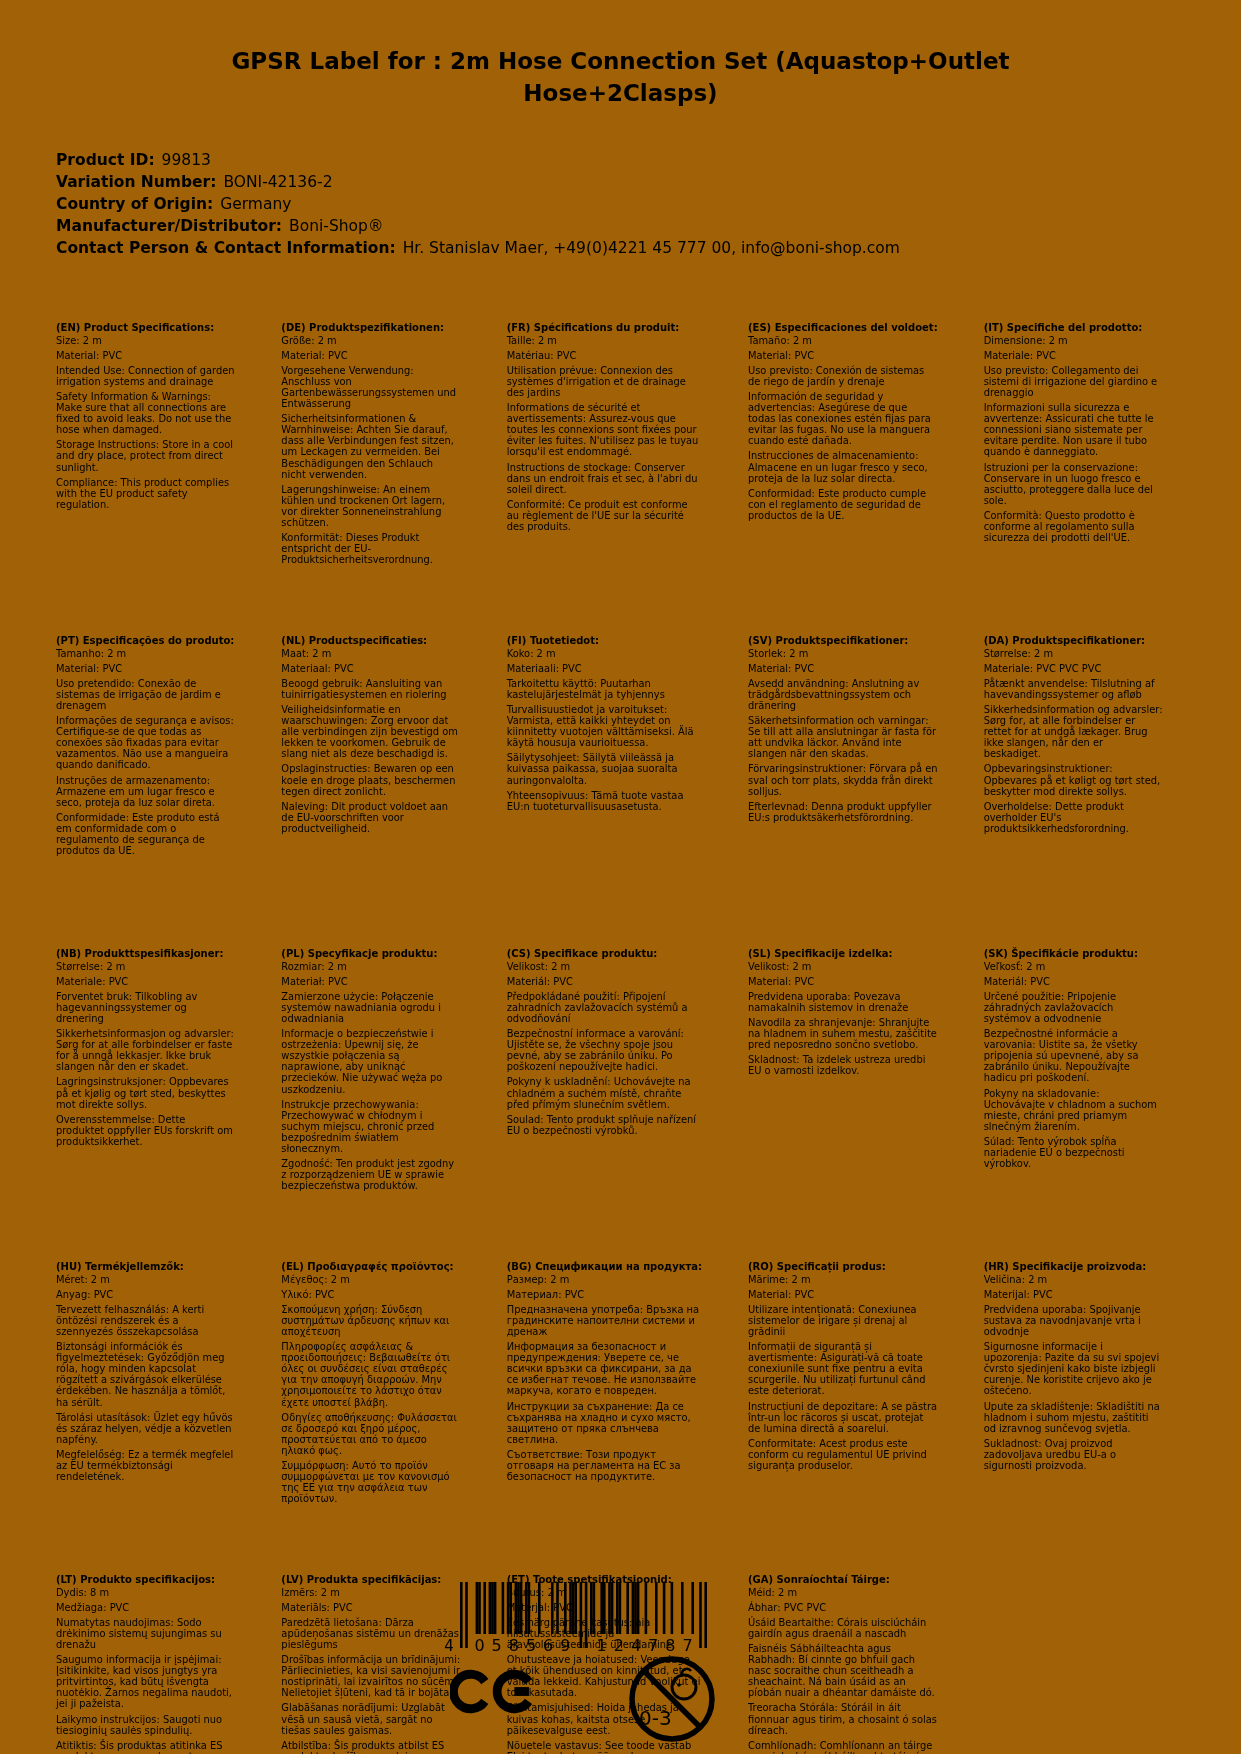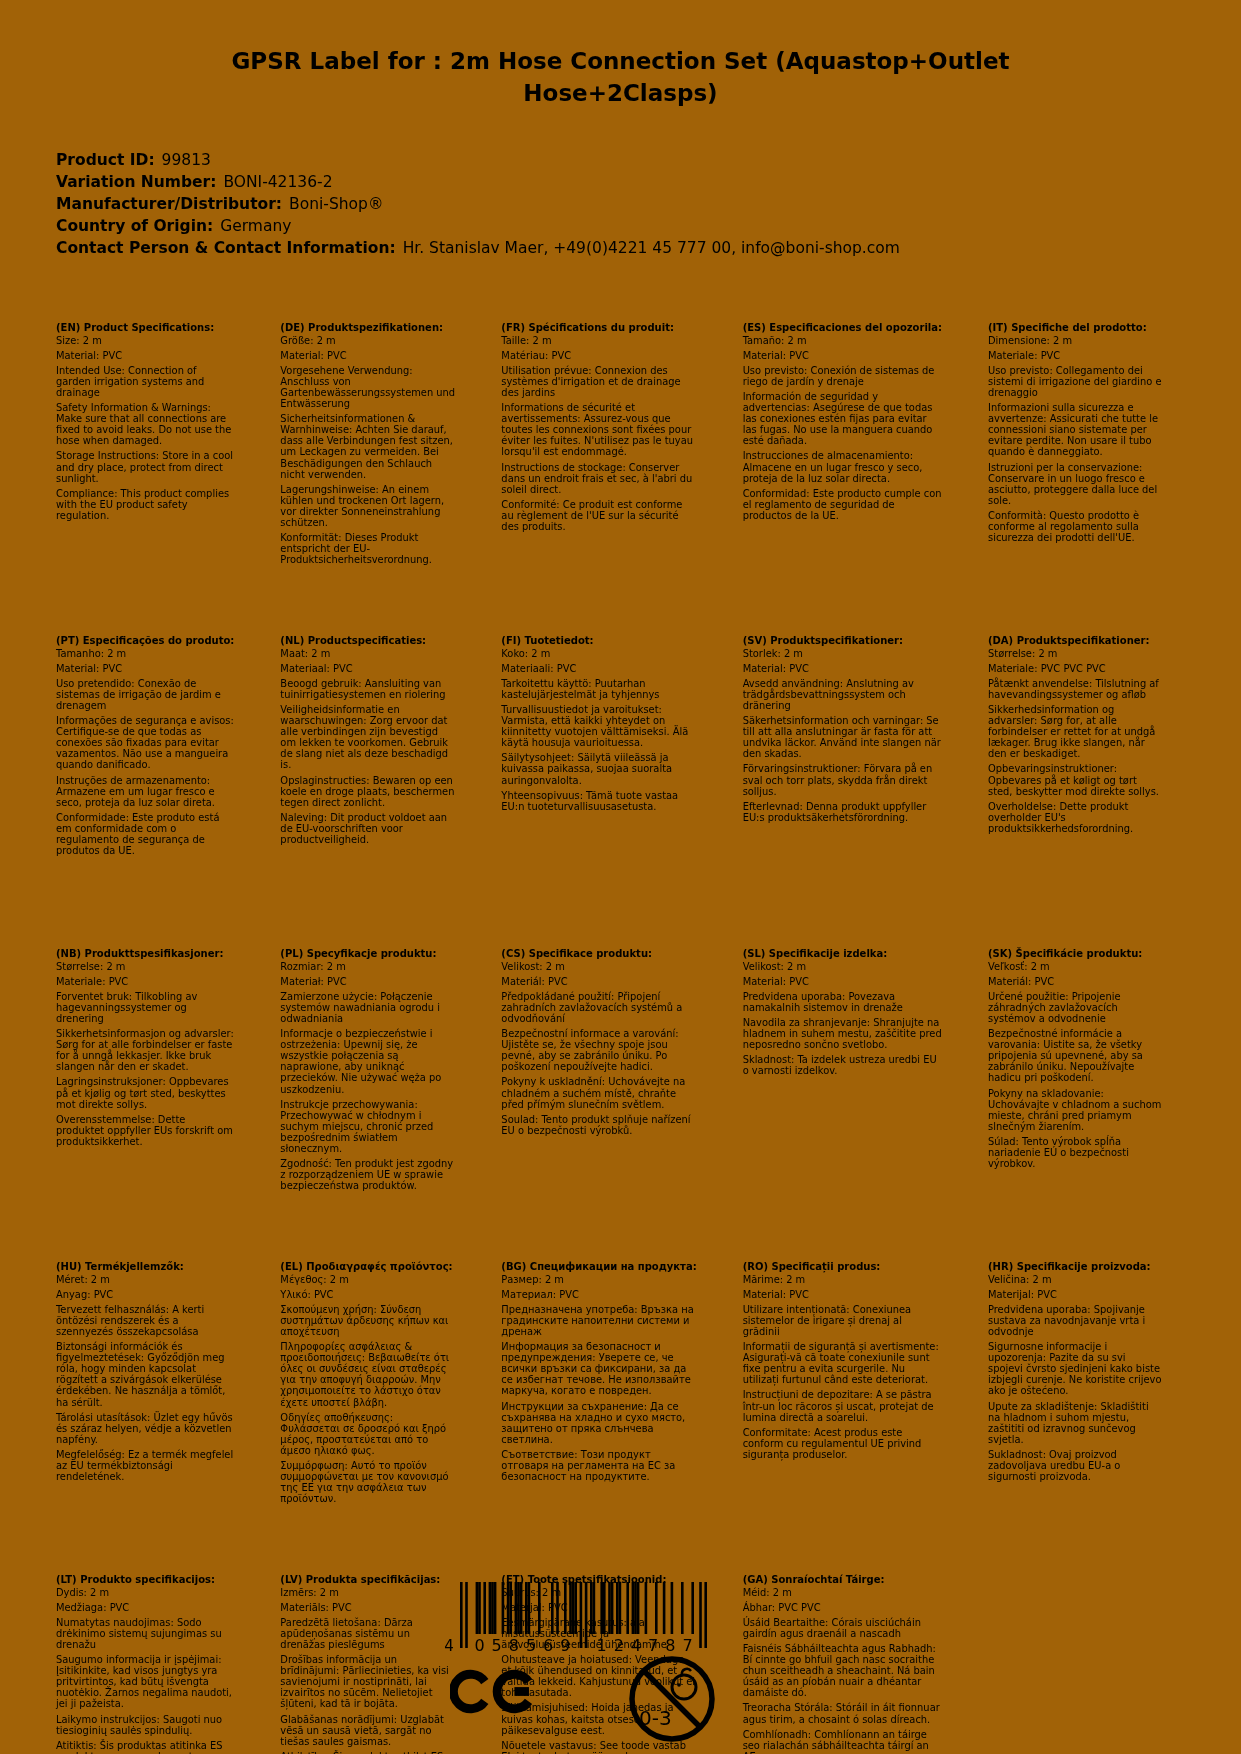--- a/index.html
+++ b/index.html
@@ -86,24 +86,24 @@
   <div class="title">GPSR Label for : 2m Hose Connection Set (Aquastop+Outlet Hose+2Clasps)</div>
 
   <div class="product-info">
     <div class="pi-row">
       <span class="lbl">Product ID:</span><span class="val">99813</span>
     </div>
     <div class="pi-row">
       <span class="lbl">Variation Number:</span><span class="val">BONI-42136-2</span>
     </div>
     <div class="pi-row">
+      <span class="lbl">Country of Origin:</span><span class="val">Germany</span>
+    </div>
+    <div class="pi-row">
       <span class="lbl">Manufacturer/Distributor:</span><span class="val">Boni-Shop®</span>
-    </div>
-    <div class="pi-row">
-      <span class="lbl">Country of Origin:</span><span class="val">Germany</span>
     </div>
     <div class="pi-row">
       <span class="lbl">Contact Person &amp; Contact Information:</span><span class="val">Hr. Stanislav Maer, +49(0)4221 45 777 00, info@boni-shop.com</span>
     </div>
   </div>
 
   <div class="grid">
       <div class="cell">
         <div class="cell-h">(EN) Product Specifications:</div>
         <p>Size: 2 m</p>
@@ -125,21 +125,21 @@
       <div class="cell">
         <div class="cell-h">(FR) Spécifications du produit:</div>
         <p>Taille: 2 m</p>
         <p>Matériau: PVC</p>
         <p>Utilisation prévue: Connexion des systèmes d'irrigation et de drainage des jardins</p>
         <p>Informations de sécurité et avertissements: Assurez-vous que toutes les connexions sont fixées pour éviter les fuites. N'utilisez pas le tuyau lorsqu'il est endommagé.</p>
         <p>Instructions de stockage: Conserver dans un endroit frais et sec, à l'abri du soleil direct.</p>
         <p>Conformité: Ce produit est conforme au règlement de l'UE sur la sécurité des produits.</p>
       </div>
       <div class="cell">
-        <div class="cell-h">(ES) Especificaciones del opozorila:</div>
+        <div class="cell-h">(ES) Especificaciones del voldoet:</div>
         <p>Tamaño: 2 m</p>
         <p>Material: PVC</p>
         <p>Uso previsto: Conexión de sistemas de riego de jardín y drenaje</p>
         <p>Información de seguridad y advertencias: Asegúrese de que todas las conexiones estén fijas para evitar las fugas. No use la manguera cuando esté dañada.</p>
         <p>Instrucciones de almacenamiento: Almacene en un lugar fresco y seco, proteja de la luz solar directa.</p>
         <p>Conformidad: Este producto cumple con el reglamento de seguridad de productos de la UE.</p>
       </div>
       <div class="cell">
         <div class="cell-h">(IT) Specifiche del prodotto:</div>
         <p>Dimensione: 2 m</p>
@@ -278,21 +278,21 @@
         <div class="cell-h">(HR) Specifikacije proizvoda:</div>
         <p>Veličina: 2 m</p>
         <p>Materijal: PVC</p>
         <p>Predviđena uporaba: Spojivanje sustava za navodnjavanje vrta i odvodnje</p>
         <p>Sigurnosne informacije i upozorenja: Pazite da su svi spojevi čvrsto sjedinjeni kako biste izbjegli curenje. Ne koristite crijevo ako je oštećeno.</p>
         <p>Upute za skladištenje: Skladištiti na hladnom i suhom mjestu, zaštititi od izravnog sunčevog svjetla.</p>
         <p>Sukladnost: Ovaj proizvod zadovoljava uredbu EU-a o sigurnosti proizvoda.</p>
       </div>
       <div class="cell">
         <div class="cell-h">(LT) Produkto specifikacijos:</div>
-        <p>Dydis: 2 m</p>
+        <p>Dydis: 8 m</p>
         <p>Medžiaga: PVC</p>
         <p>Numatytas naudojimas: Sodo drėkinimo sistemų sujungimas su drenažu</p>
         <p>Saugumo informacija ir įspėjimai: Įsitikinkite, kad visos jungtys yra pritvirtintos, kad būtų išvengta nuotėkio. Žarnos negalima naudoti, jei ji pažeista.</p>
         <p>Laikymo instrukcijos: Saugoti nuo tiesioginių saulės spindulių.</p>
         <p>Atitiktis: Šis produktas atitinka ES produktų saugos reglamentą.</p>
       </div>
       <div class="cell">
         <div class="cell-h">(LV) Produkta specifikācijas:</div>
         <p>Izmērs: 2 m</p>
         <p>Materiāls: PVC</p>

